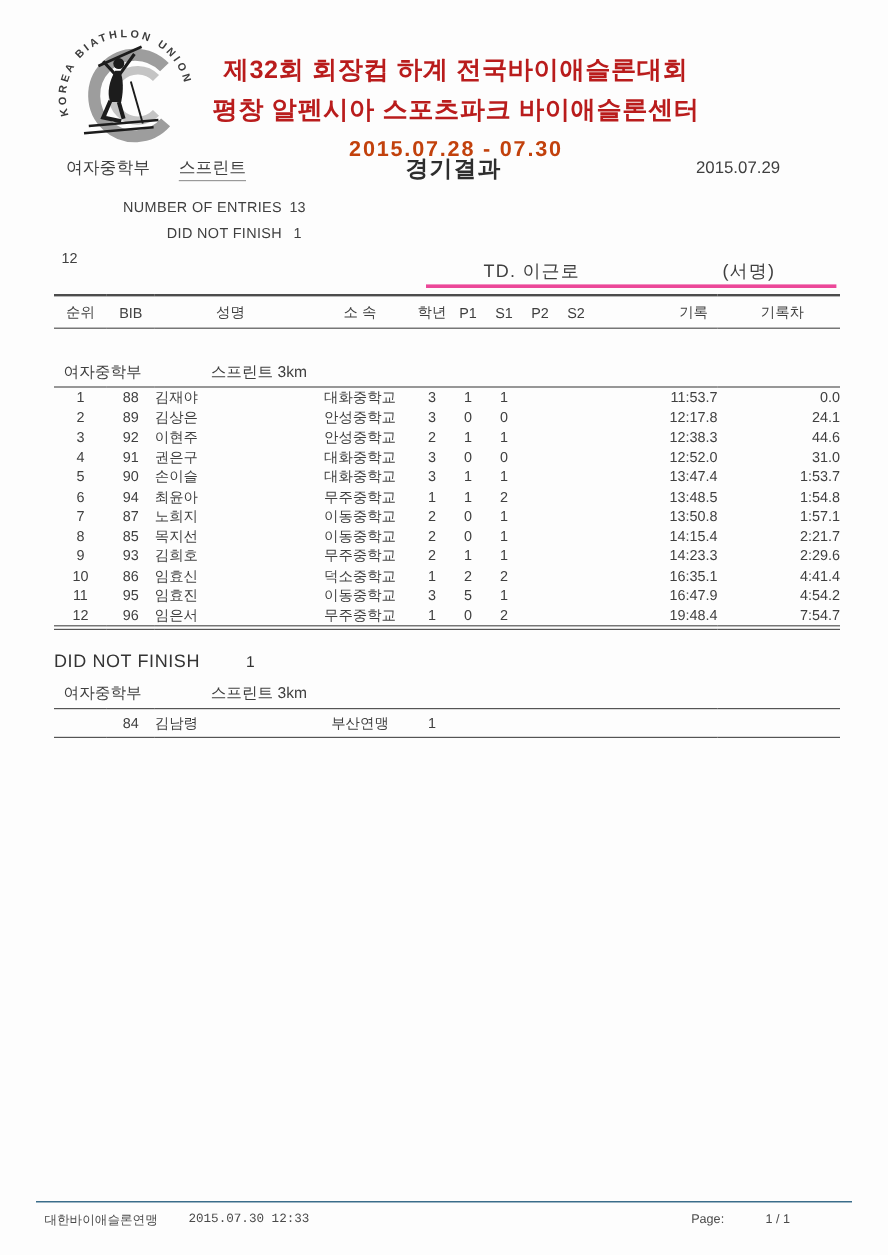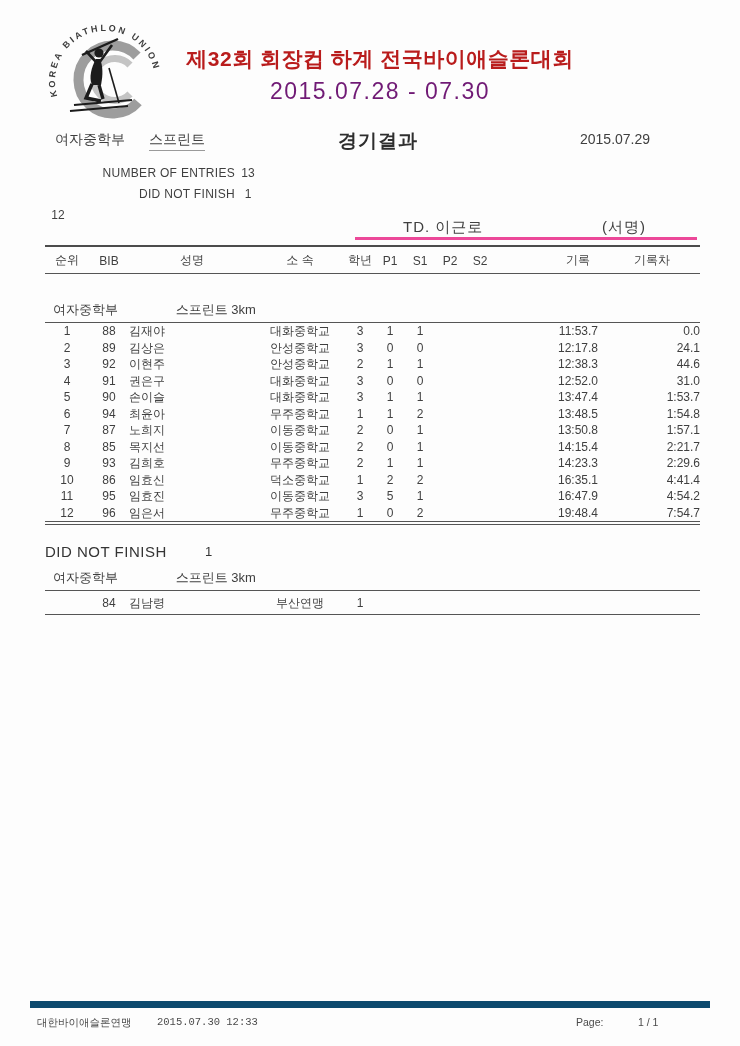--- a/index.html
+++ b/index.html
@@ -6,21 +6,21 @@
   .page{
     position:relative;width:740px;height:1046px;background:#fdfdfd;
     font-family:"Liberation Sans","DejaVu Sans",sans-serif;
     color:#3f3f3f;overflow:hidden;margin:0 auto;
   }
   
   .logo{position:absolute;left:42px;top:18px;width:126px;height:110px;}
   
   .title-block{position:absolute;left:120px;top:42px;width:520px;text-align:center;}
   .title-line1,.title-line2{font-size:21px;font-weight:600;color:#b91c1c;letter-spacing:.5px;line-height:33px;white-space:nowrap;}
-  .title-line3{font-size:23px;font-weight:400;color:#701a75;letter-spacing:1.5px;line-height:32px;}
+  .title-line3{font-size:18px;font-weight:700;color:#c2410c;letter-spacing:1.5px;line-height:32px;}
   
   .subheader{position:absolute;left:0;top:128px;width:740px;height:24px;}
   .sh-division{position:absolute;left:55px;top:3px;font-size:14px;}
   .sh-discipline{position:absolute;left:149px;top:3px;font-size:14px;border-bottom:1px solid #9a9a9a;padding-bottom:1px;}
   .sh-doctitle{position:absolute;left:378px;top:0;transform:translateX(-50%);font-size:19px;font-weight:700;color:#2e2e2e;letter-spacing:1px;}
   .sh-date{position:absolute;left:580px;top:3px;font-size:14px;}
   
   .stats{position:absolute;left:45px;top:163px;width:230px;}
   .stat-row{display:flex;height:21px;line-height:21px;font-size:12px;}
   .stat-label{width:190px;text-align:right;letter-spacing:.3px;}
@@ -45,21 +45,21 @@
   .c-time{text-align:right;padding-right:8px;}
   .c-diff{text-align:right;padding-right:30px;}
   tr.section-row td{border-bottom:1.5px solid #555;padding:27px 0 3px;font-size:13px;}
   #dnf-table tr.section-row td{border-bottom:1px solid #555;padding:3px 0 3px;}
   .sec-division{display:inline-block;width:127px;padding-left:8px;box-sizing:border-box;}
   .sec-event{display:inline-block;}
   
   .dnf-heading{position:absolute;left:45px;top:543px;font-size:15px;color:#343434;letter-spacing:.5px;}
   .dnf-count{position:absolute;left:160px;top:1px;font-size:13px;}
   
-  .footer{position:absolute;left:30px;top:1001px;width:680px;border-top:7px solid #0c4a6e;height:26px;font-size:10.5px;color:#4a4a4a;}
+  .footer{position:absolute;left:30px;top:1001px;width:680px;border-top:1px solid #0c4a6e;height:26px;font-size:10.5px;color:#4a4a4a;}
   .f-org{position:absolute;left:7px;top:8px;}
   .f-time{position:absolute;left:127px;top:8px;font-family:Liberation Mono, monospace;}
   .f-pagelabel{position:absolute;left:546px;top:8px;}
   .f-pageval{position:absolute;left:608px;top:8px;}
 </style>
 </head>
 <body>
 
 <div class="page">
 
@@ -83,20 +83,21 @@
       <path d="M 55,45 L 44,33 M 57,45 L 70,27" stroke-width="2.6" fill="none"></path>
       <path d="M 50,66 L 44,80 L 59,83 M 57,67 L 61,81" stroke-width="3.4" fill="none"></path>
       <line x1="67" y1="50" x2="77" y2="85" stroke-width="1.6"></line>
       <line x1="32" y1="87" x2="90" y2="82" stroke-width="2.2"></line>
       <line x1="28" y1="93" x2="86" y2="88" stroke-width="2.2"></line>
     </g>
   </svg>
 
   <div class="title-block">
     <div class="title-line1">제32회 회장컵 하계 전국바이애슬론대회</div>
+    <div class="title-line2">평창 알펜시아 스포츠파크 바이애슬론센터</div>
     <div class="title-line3">2015.07.28 - 07.30</div>
   </div>
 
   <div class="subheader">
     <span class="sh-division">여자중학부</span>
     <span class="sh-discipline">스프린트</span>
     <span class="sh-doctitle">경기결과</span>
     <span class="sh-date">2015.07.29</span>
   </div>
 

